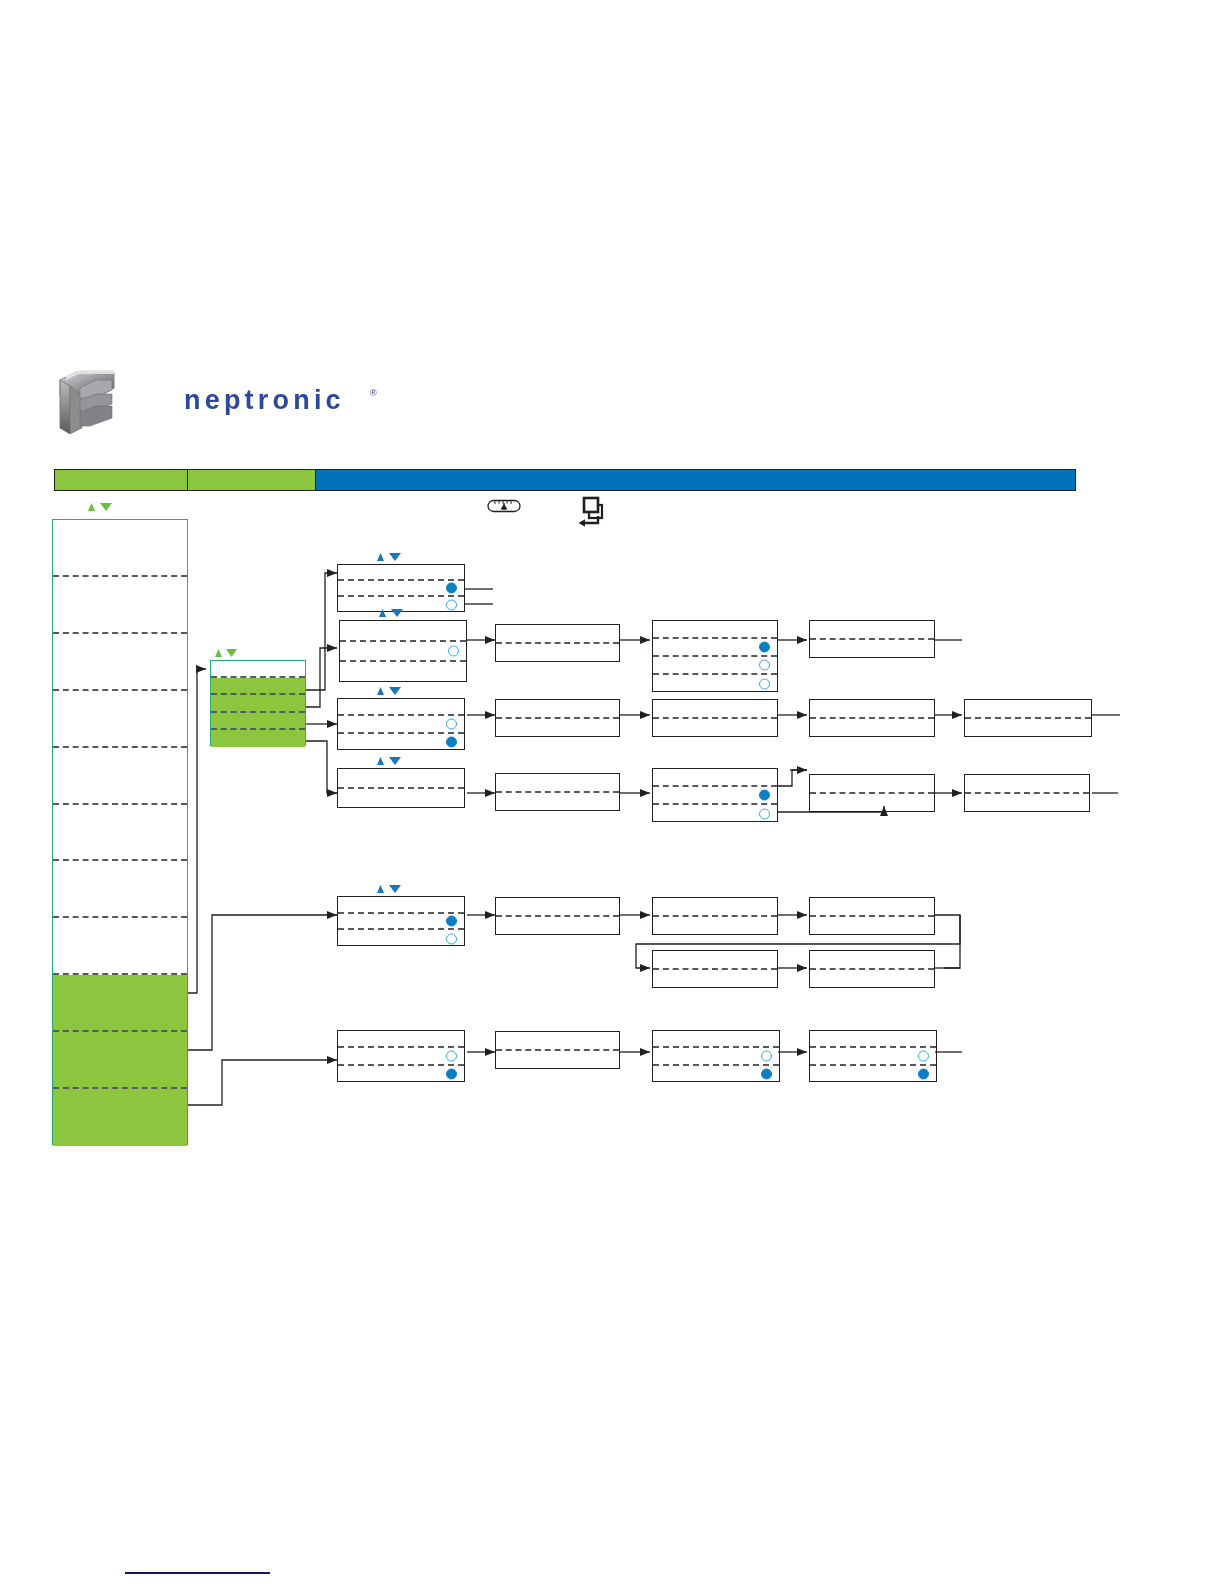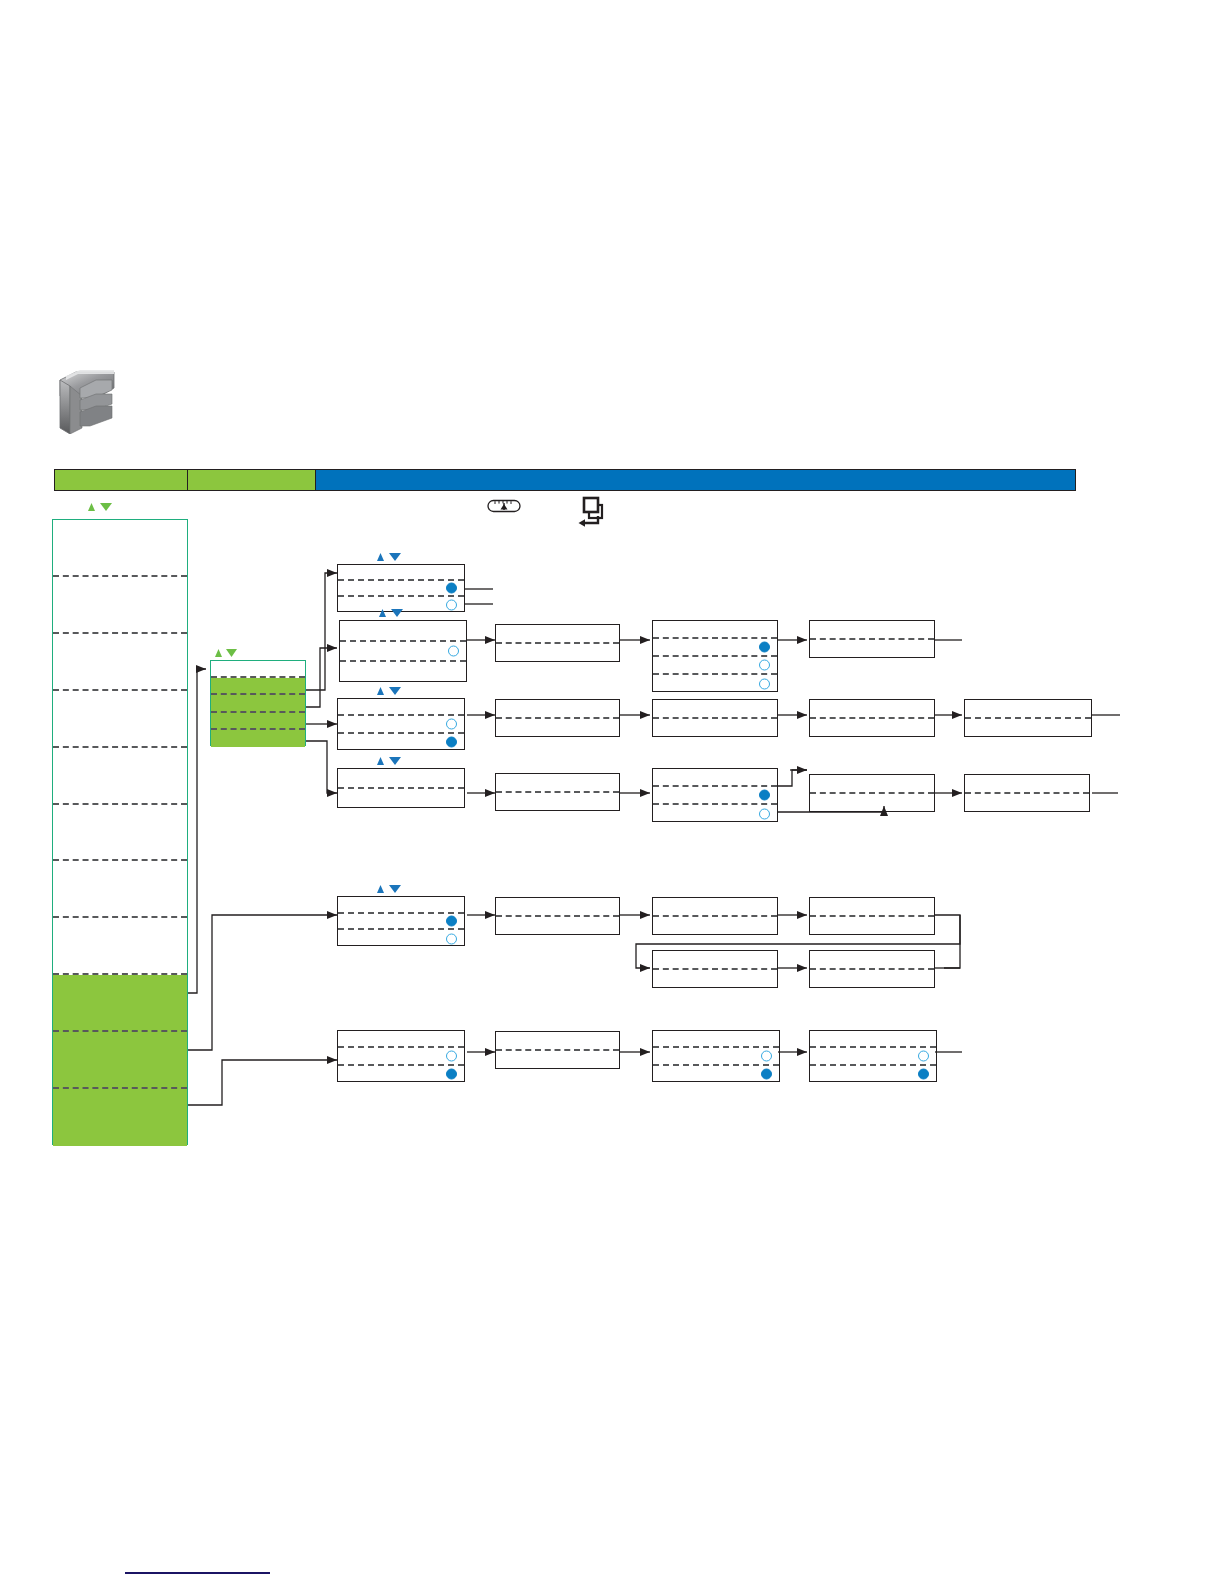--- a/index.html
+++ b/index.html
@@ -95,20 +95,28 @@
         </defs>
         <polygon points="4,10 20,2 58,2 58,18 44,26 4,26" fill="url(#mg)" stroke="#6d6e71" stroke-width="0.8"></polygon>
         <polygon points="4,10 4,58 14,64 14,16" fill="url(#mg2)" stroke="#6d6e71" stroke-width="0.8"></polygon>
         <polygon points="14,16 14,64 26,58 26,26" fill="#8b8c8e" stroke="#6d6e71" stroke-width="0.6"></polygon>
         <polygon points="24,18 40,10 56,10 56,20 38,28 24,28" fill="#a7a9ac" stroke="#6d6e71" stroke-width="0.6"></polygon>
         <polygon points="24,30 40,24 56,24 56,34 38,40 24,40" fill="#939598" stroke="#6d6e71" stroke-width="0.6"></polygon>
         <polygon points="24,42 40,36 56,36 56,48 34,56 24,56" fill="#808285" stroke="#6d6e71" stroke-width="0.6"></polygon>
         <polygon points="10,6 24,0 58,0 58,4 22,4 10,10" fill="#e6e7e8" opacity="0.9"></polygon>
       </svg>
     </div>
+    <div class="logo-word">
+      <svg width="200" height="34" viewBox="0 0 200 34" xmlns="http://www.w3.org/2000/svg">
+        <g fill="#2b4a9b" font-family="Liberation Sans, sans-serif" font-size="27" font-weight="bold" letter-spacing="4.2">
+          <text x="0" y="25">neptronic</text>
+        </g>
+        <text x="186" y="12" fill="#2b4a9b" font-family="Liberation Sans, sans-serif" font-size="9">®</text>
+      </svg>
+    </div>
   </div>
 
   <div class="headerbar">
     <div class="hb-seg g1"></div>
     <div class="hb-seg g2"></div>
     <div class="hb-seg b1"></div>
   </div>
 
   <div class="legend-icon" id="icon-oval">
     <svg width="34" height="16" viewBox="0 0 34 16" xmlns="http://www.w3.org/2000/svg">

